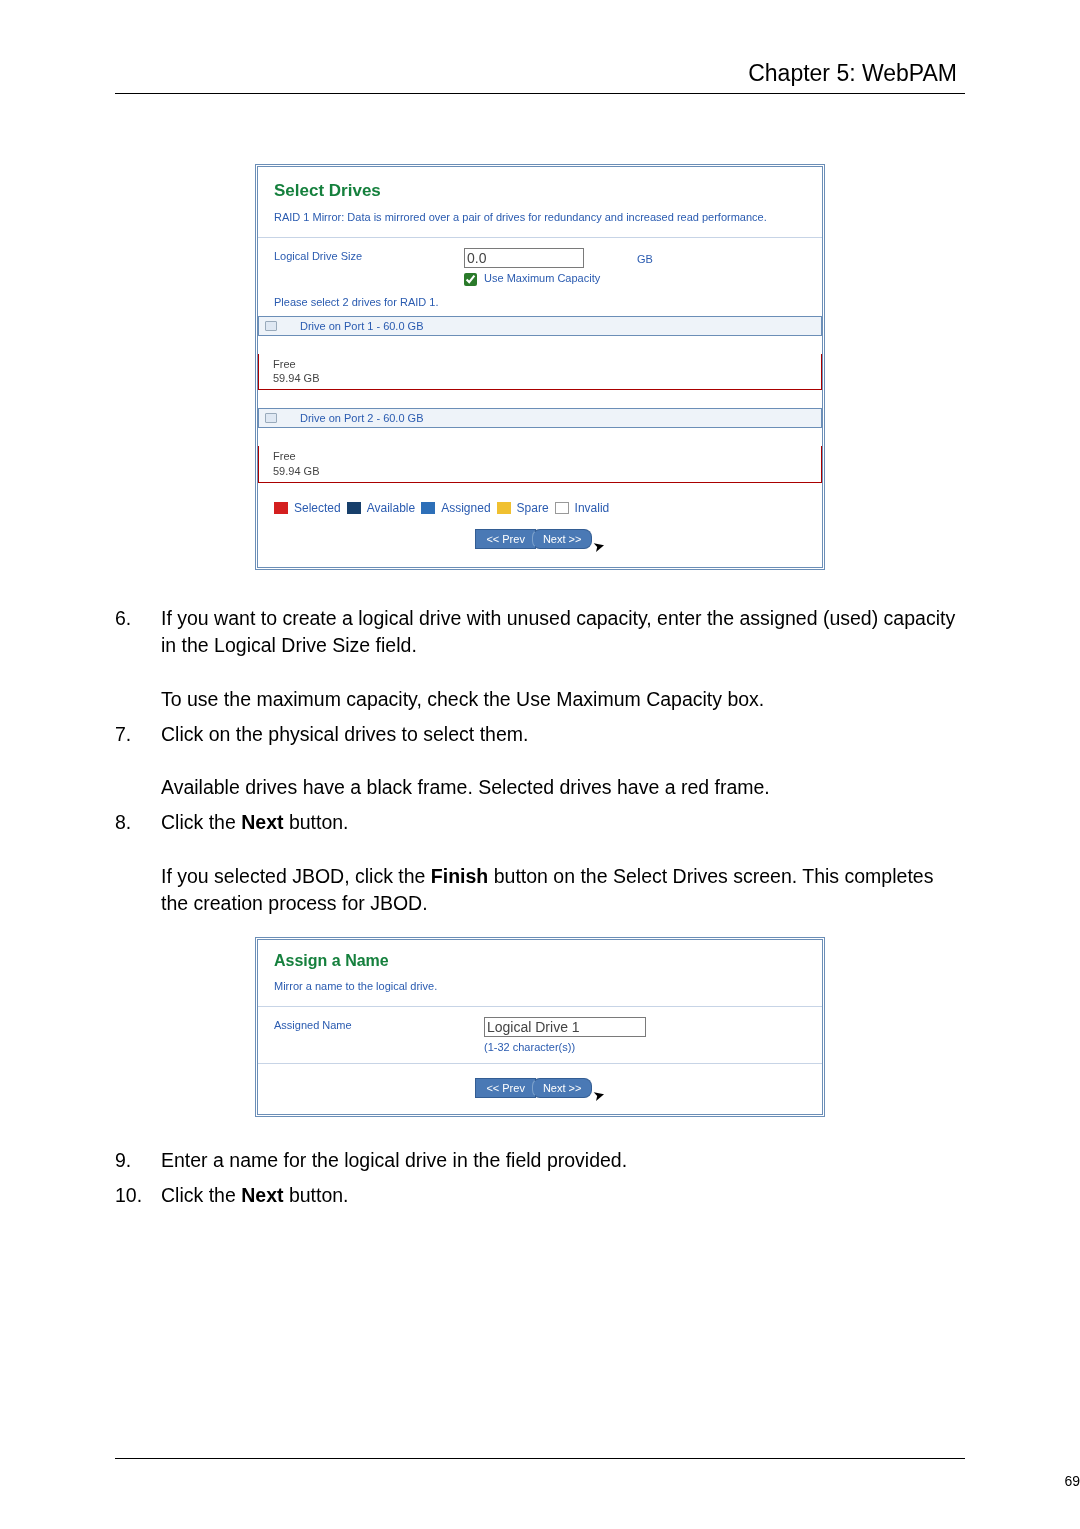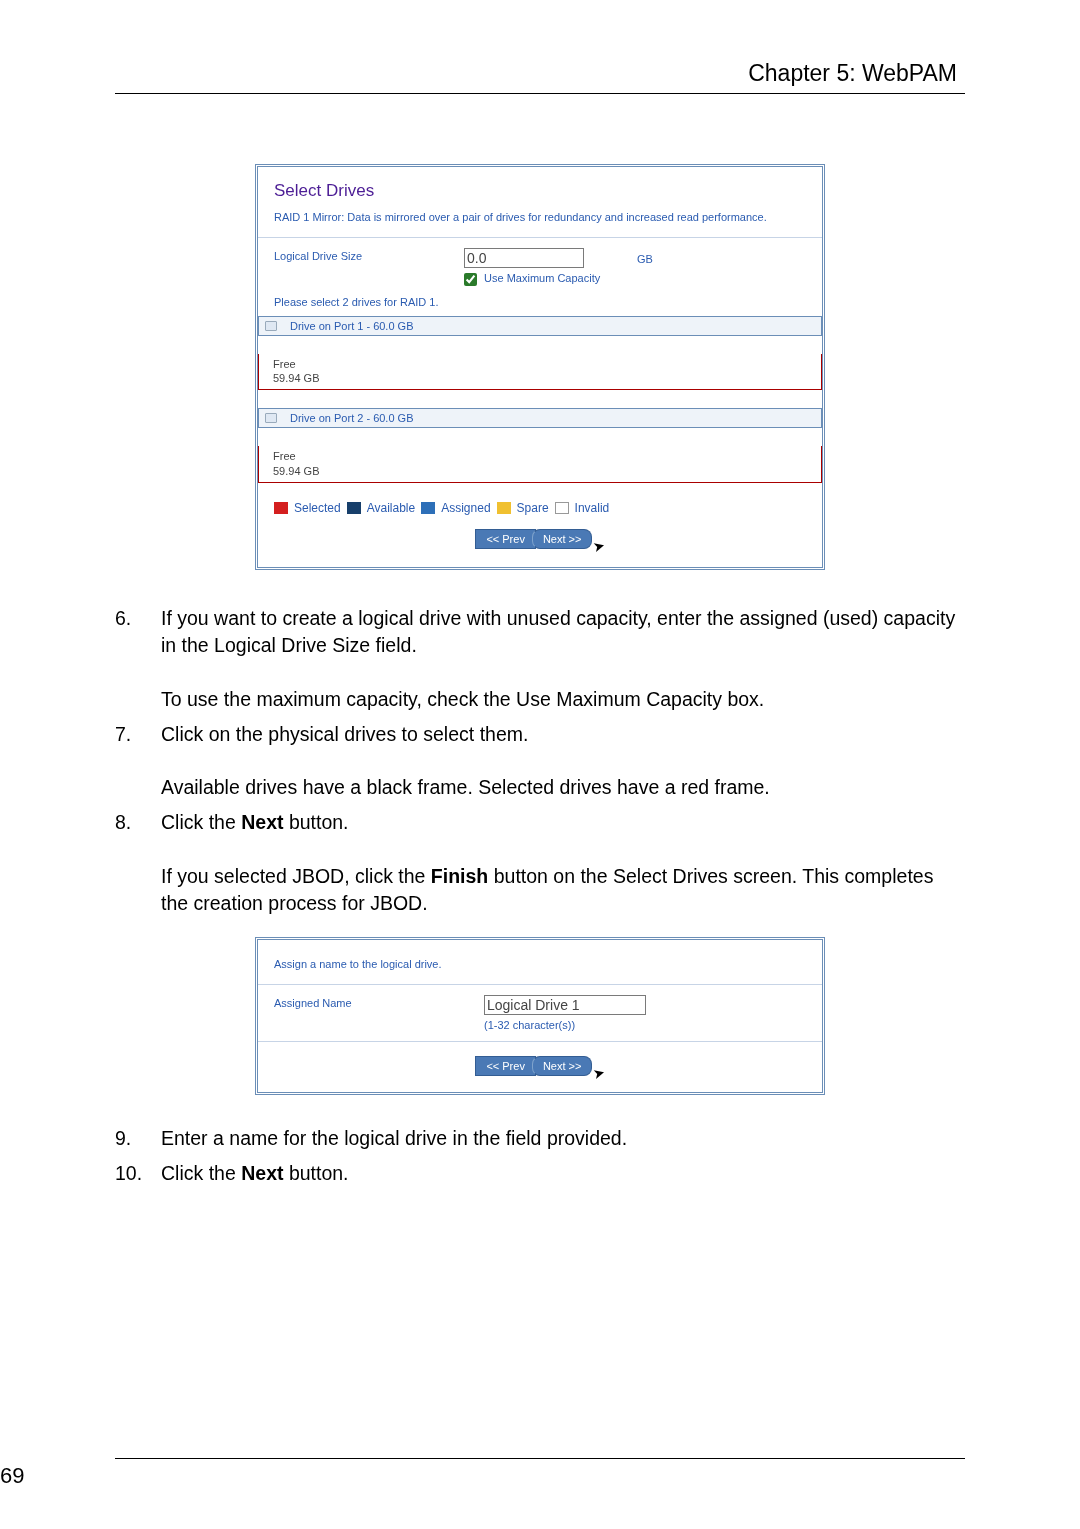--- a/index.html
+++ b/index.html
@@ -22,22 +22,22 @@
     padding-right: 8px;
   }
   .panel {
     width: 570px;
     margin: 70px auto 35px auto;
     border: 3px double #6b8eb7;
     background: #fff;
     padding: 14px 16px 18px 16px;
   }
   .panel-title {
-    color: #4c1d95;
-    font-weight: normal;
+    color: #15803d;
+    font-weight: bold;
     font-size: 17px;
     margin-bottom: 10px;
   }
   .panel-desc {
     color: #2a5bb0;
     font-size: 11px;
     margin-bottom: 14px;
   }
   .hr { border-top: 1px solid #c7d4e6; margin: 10px -16px; }
   .form-row {
@@ -61,21 +61,21 @@
   .chk-row input { vertical-align: middle; margin-right: 4px; accent-color: #2a7a2a; }
   .sel-instr { color: #2a5bb0; font-size: 11px; margin-top: 10px; }
   .drive-hdr {
     background: #eef3f9;
     border: 1px solid #6b8eb7;
     padding: 3px 6px;
     font-size: 11px;
     color: #2a5bb0;
     display: flex;
     align-items: center;
-    gap: 13px;
+    gap: 23px;
     margin: 8px -16px 0 -16px;
   }
   .drive-hdr-icon {
     width: 12px; height: 10px; background:#dfe8f3; border:1px solid #9ab;
     border-radius:1px;
   }
   .drive-body {
     border: 1px solid #a00;
     margin: 18px -16px;
     border-top: none;
@@ -152,22 +152,22 @@
   .footer-rule {
     position: absolute;
     left: 115px; right: 115px;
     bottom: 70px;
     border-top: 1px solid #000;
   }
   .page-num {
     position: absolute;
     left: 0; right: 0;
     bottom: 40px;
-    text-align: left;
-    font-size: 22px;
+    text-align: right;
+    font-size: 14px;
   }
 </style>
 </head>
 <body>
 
 <div class="page">
   <div class="header-row">
     <span>Chapter 5: WebPAM</span>
   </div>
 
@@ -247,21 +247,22 @@
         <span class="num">8.</span>
         <span class="txt">
           <span>Click the </span><b>Next</b><span> button.</span><br><br>
           <span>If you selected JBOD, click the </span><b>Finish</b><span> button on the Select Drives screen. This completes the creation process for JBOD.</span>
         </span>
       </li>
     </ol>
   </div>
 
   <div class="panel2">
-    <div class="panel-desc" style="margin-top:6px">Assign a name to the logical drive.</div>
+    <div class="panel-title">Assign a Name</div>
+    <div class="panel-desc" style="margin-top:6px">Mirror a name to the logical drive.</div>
     <div class="hr"></div>
     <div class="form-row">
       <div class="form-label" style="width:210px">Assigned Name</div>
       <div class="form-field">
         <input type="text" style="width: 162px;" value="Logical Drive 1">
         <div class="char-hint">(1-32 character(s))</div>
       </div>
     </div>
     <div class="hr"></div>
     <div class="btn-row">

